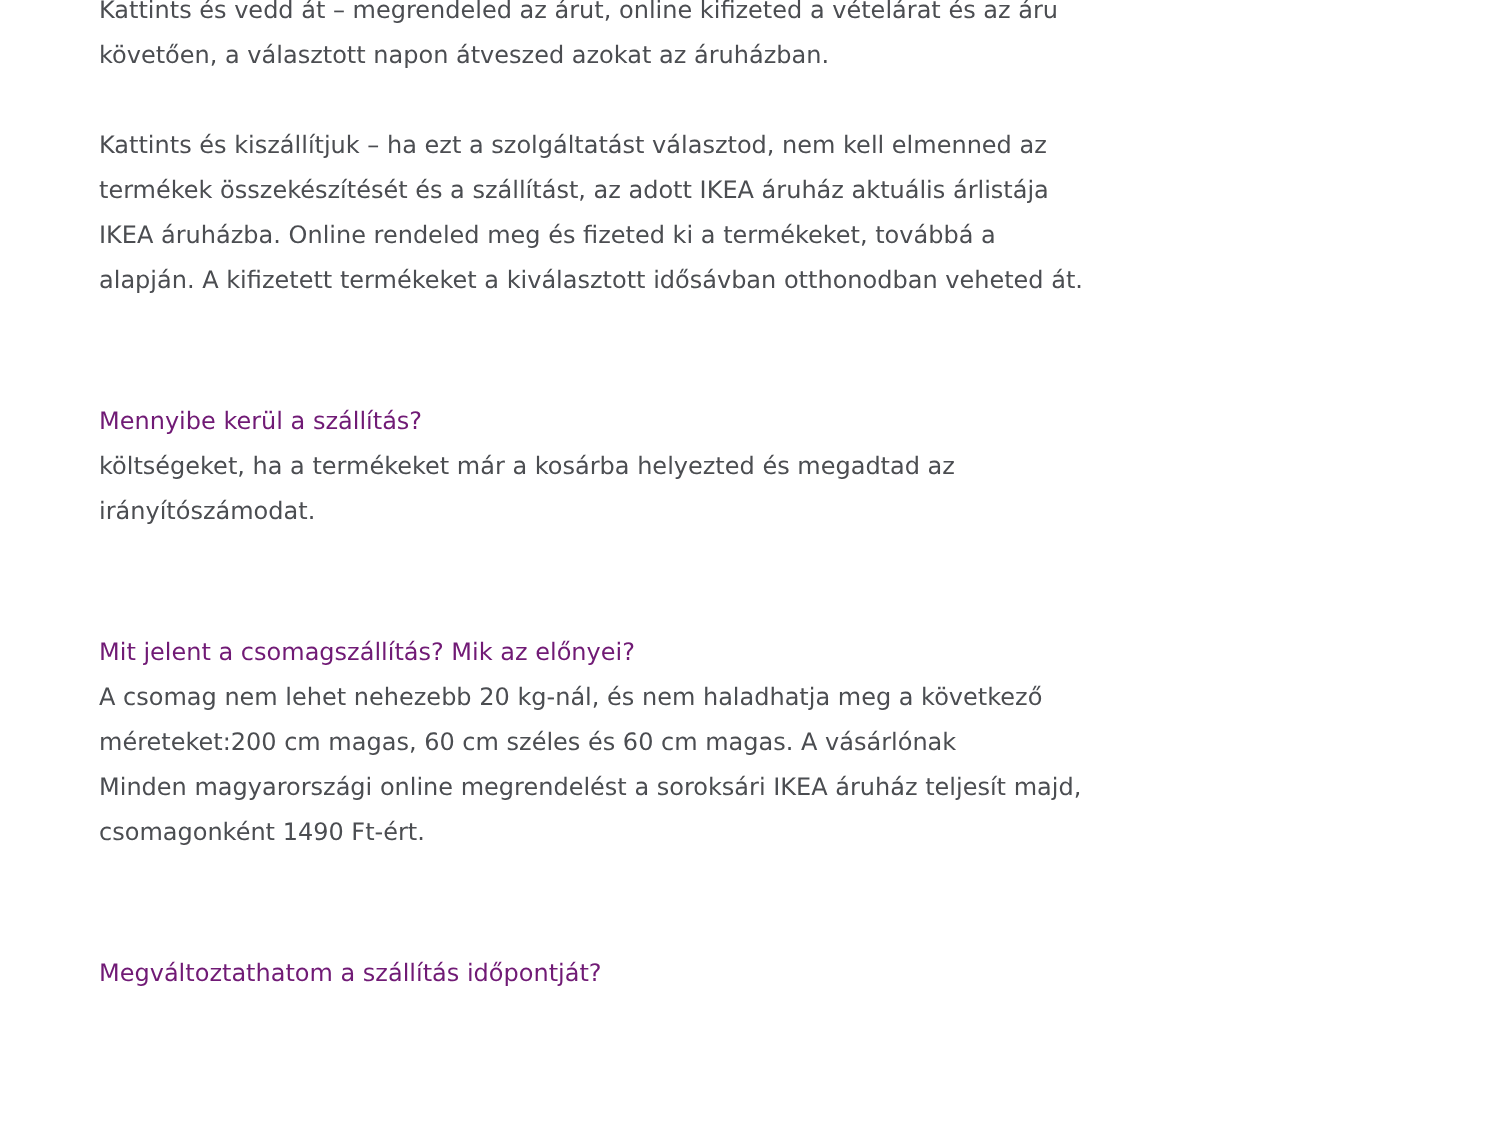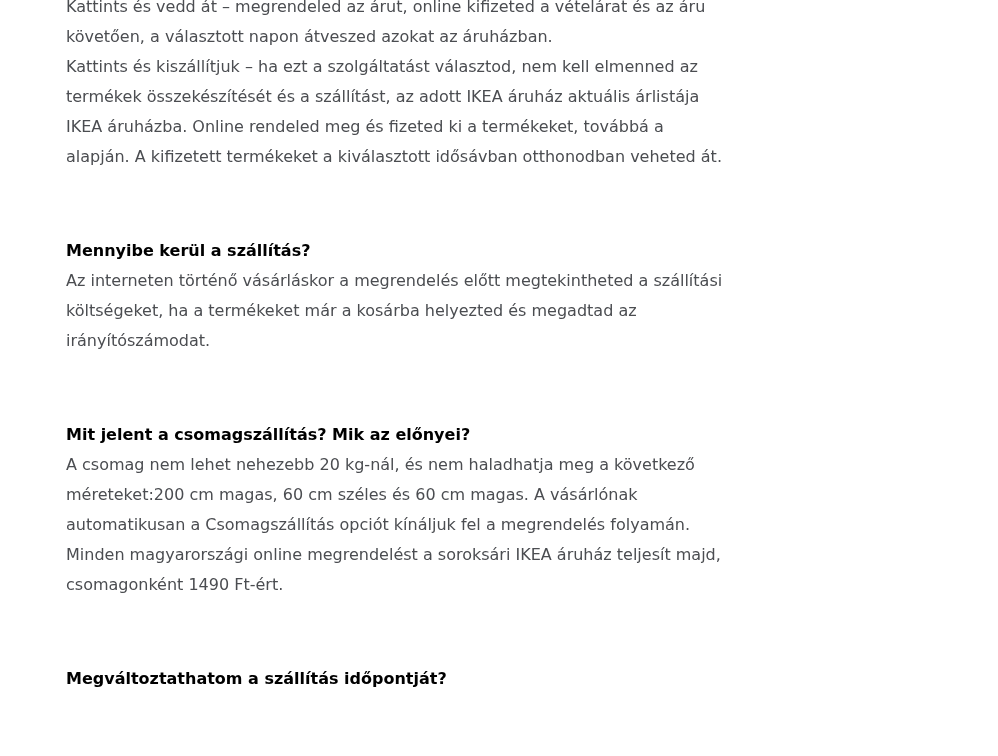--- a/index.html
+++ b/index.html
@@ -24,27 +24,28 @@
     line-height: 30px;
     height: 30px;
     white-space: nowrap;
     letter-spacing: 0px;
   }
   .line {
     color: #4b4d51;
     font-weight: normal;
   }
   .heading {
-    color: #000000;
-    font-weight: bold;
+    color: #701a75;
+    font-weight: normal;
   }
   .para {
     margin: 0;
   }
   .para + .para {
+    margin-top: 30px;
   }
   .qa {
     margin-top: 64px;
   }
 </style>
 </head>
 <body>
 
 <div class="content">
 
@@ -55,30 +56,28 @@
 
   <div class="para">
     <div class="line">Kattints és kiszállítjuk – ha ezt a szolgáltatást választod, nem kell elmenned az</div>
     <div class="line">termékek összekészítését és a szállítást, az adott IKEA áruház aktuális árlistája</div>
     <div class="line">IKEA áruházba. Online rendeled meg és fizeted ki a termékeket, továbbá a</div>
     <div class="line">alapján. A kifizetett termékeket a kiválasztott idősávban otthonodban veheted át.</div>
   </div>
 
   <div class="qa">
     <div class="heading">Mennyibe kerül a szállítás?</div>
-    <div class="line">Az interneten történő vásárláskor a megrendelés előtt megtekintheted a szállítási</div>
     <div class="line">költségeket, ha a termékeket már a kosárba helyezted és megadtad az</div>
     <div class="line">irányítószámodat.</div>
   </div>
 
   <div class="qa">
     <div class="heading">Mit jelent a csomagszállítás? Mik az előnyei?</div>
     <div class="line">A csomag nem lehet nehezebb 20 kg-nál, és nem haladhatja meg a következő</div>
     <div class="line">méreteket:200 cm magas, 60 cm széles és 60 cm magas. A vásárlónak</div>
-    <div class="line">automatikusan a Csomagszállítás opciót kínáljuk fel a megrendelés folyamán.</div>
     <div class="line">Minden magyarországi online megrendelést a soroksári IKEA áruház teljesít majd,</div>
     <div class="line">csomagonként 1490 Ft-ért.</div>
   </div>
 
   <div class="qa">
     <div class="heading">Megváltoztathatom a szállítás időpontját?</div>
   </div>
 
 </div>
 

